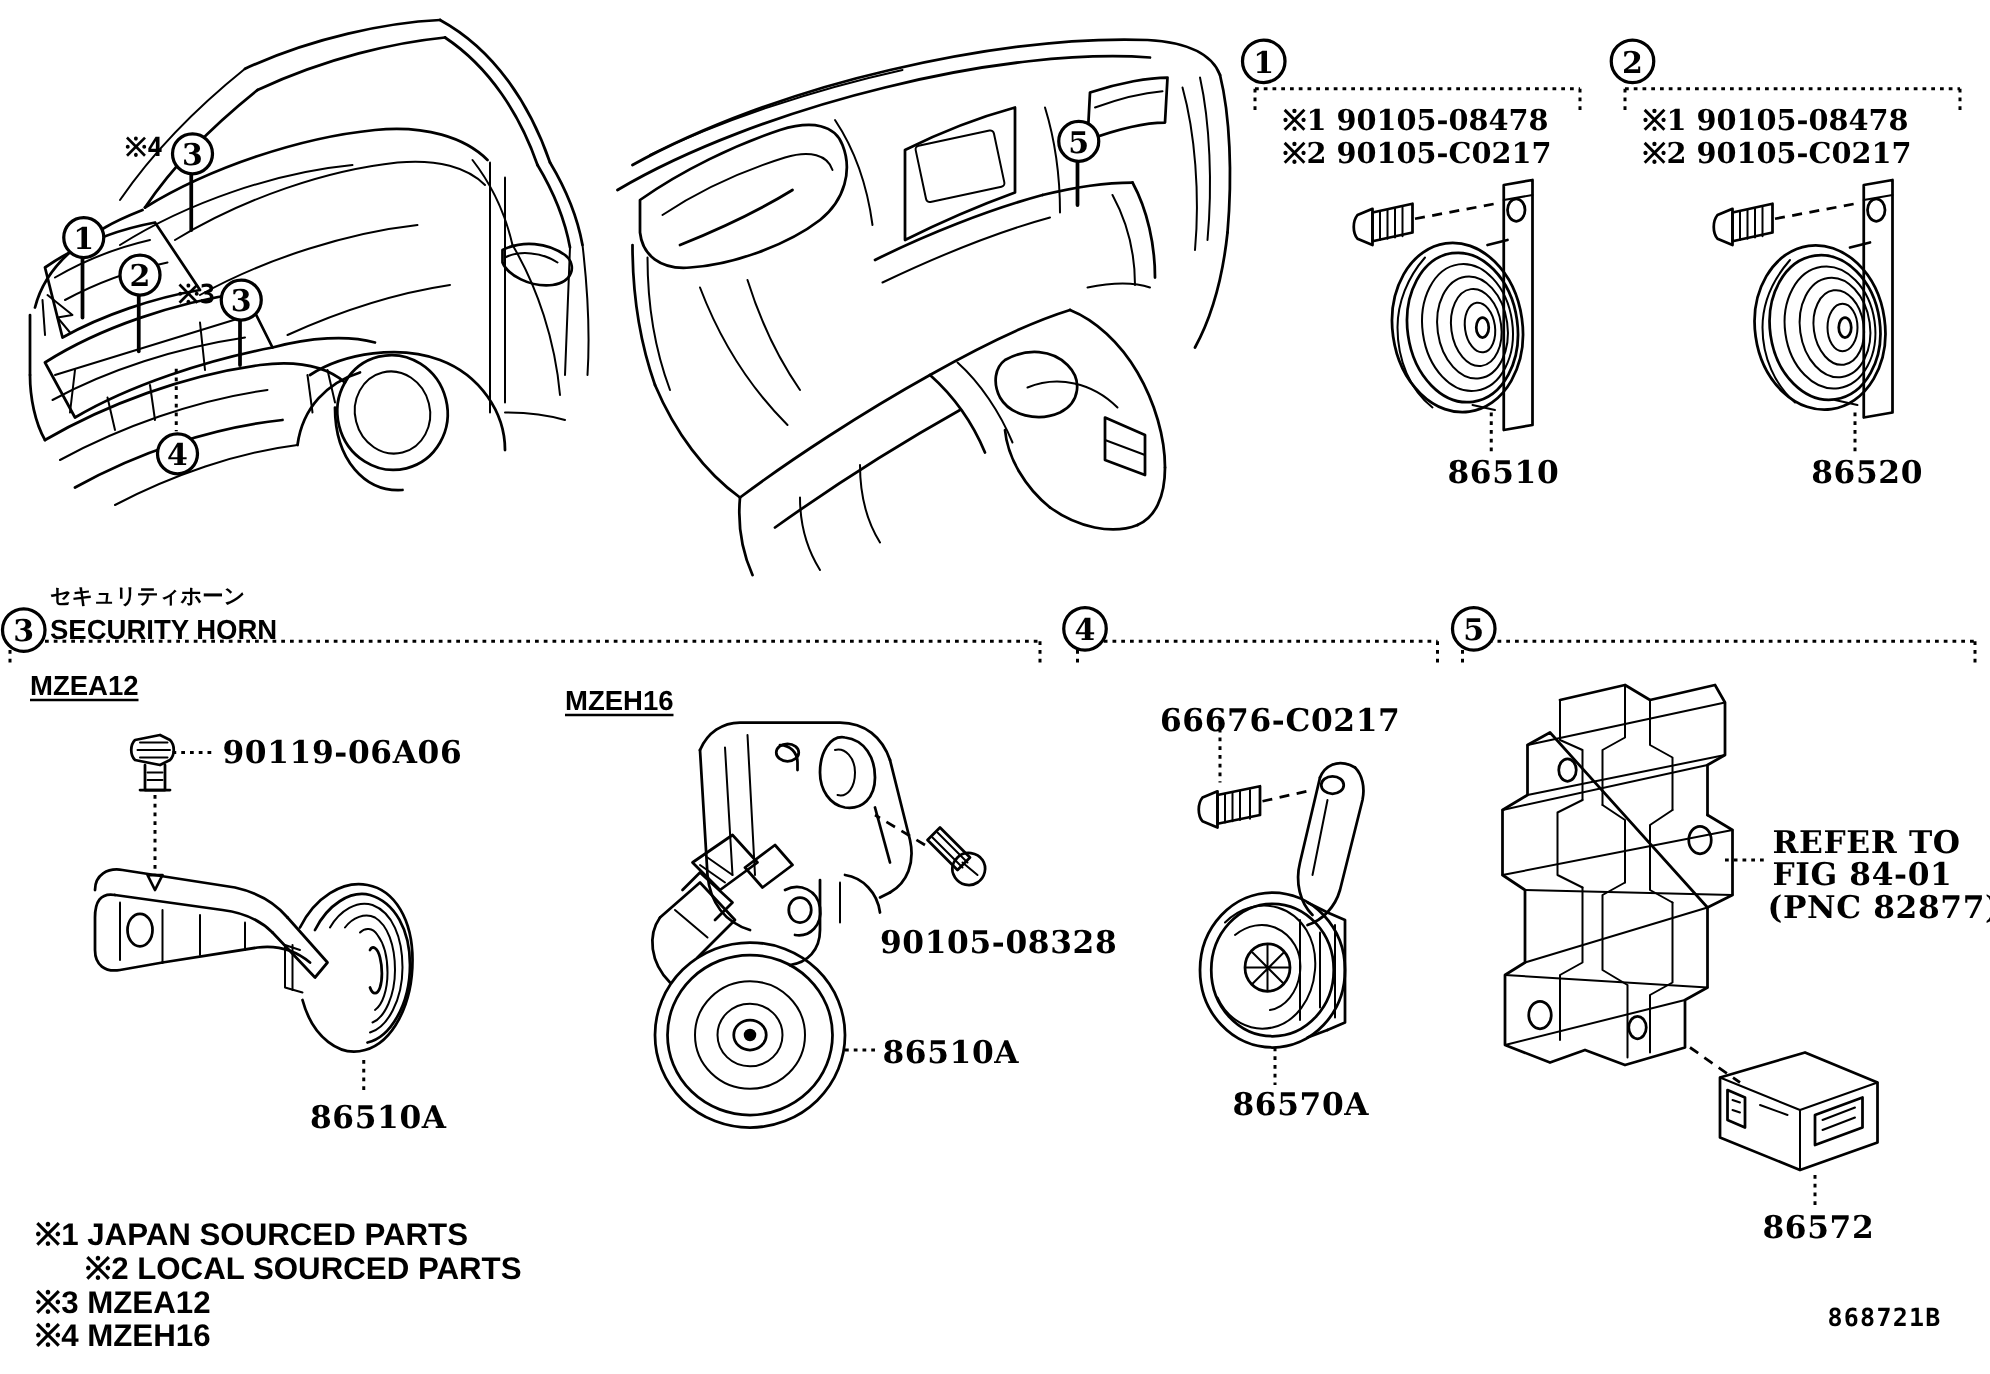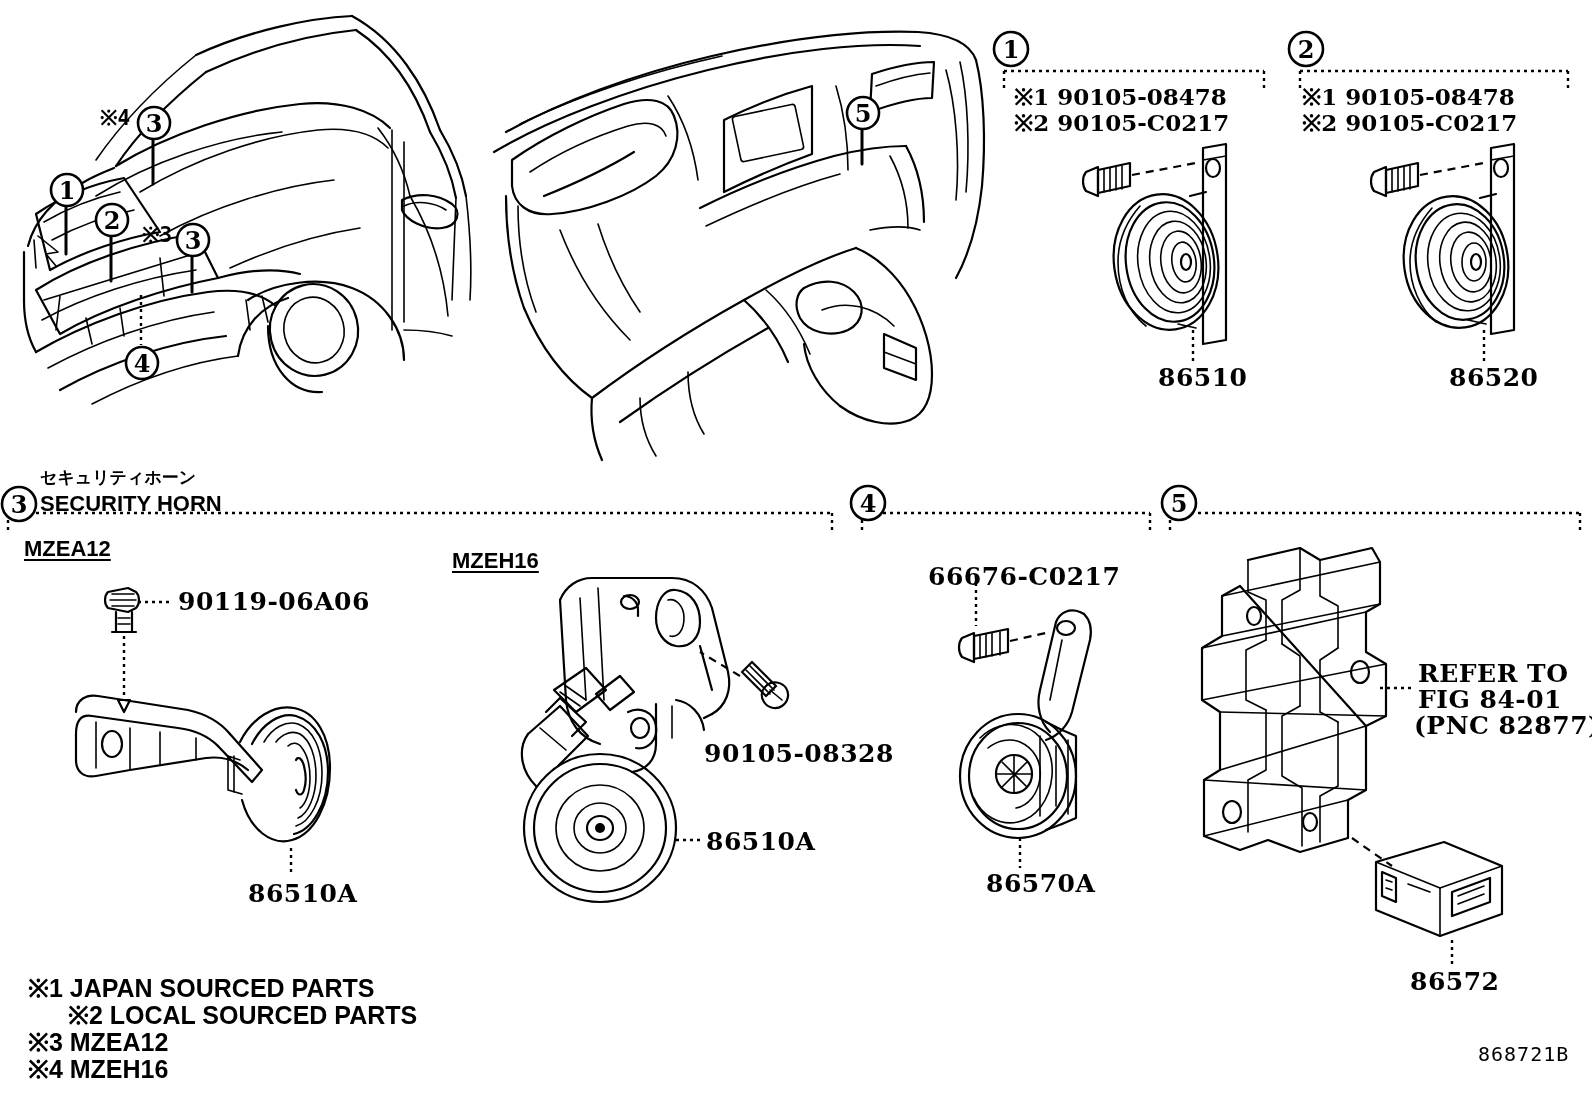--- a/index.html
+++ b/index.html
@@ -27,20 +27,21 @@
     letter-spacing:.5px;
     white-space:pre;
     line-height:1.12;
   }
   .pn-sm{
     font-family:"DejaVu Serif", serif;
     font-weight:bold;
     font-size:23px;
     white-space:pre;
     line-height:1.15;
+    margin-left:12px;
   }
   .mono{
     font-family:"DejaVu Sans Mono", monospace;
     font-weight:bold;
     font-size:22px;
     white-space:pre;
     line-height:1.22;
   }
   .sans{
     font-family:"Liberation Sans", sans-serif;
@@ -59,24 +60,23 @@
   .underline{text-decoration:underline;text-underline-offset:3px;}
   .legend{
     font-family:Liberation Sans, sans-serif;
     font-weight:bold;
     font-size:25px;
     line-height:1.32;
     white-space:pre;
   }
   .diagcode{
     font-family:"DejaVu Sans Mono", monospace;
-    font-weight:normal;
+    font-weight:bold;
     font-size:20px;
     letter-spacing:1px;
-    margin-left:16px;
   }
   .cnum{
     font-family:"DejaVu Serif", serif;
     font-weight:bold;
     font-size:24px;
   }
 </style>
 </head>
 <body>
 

